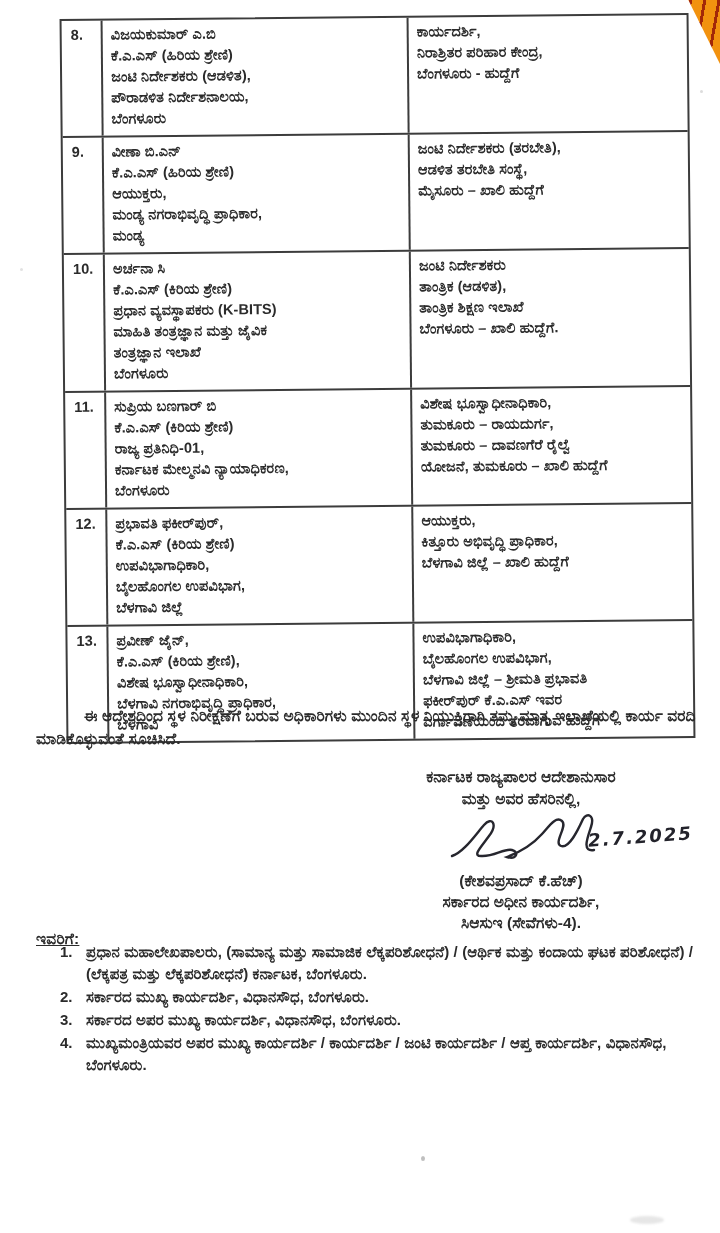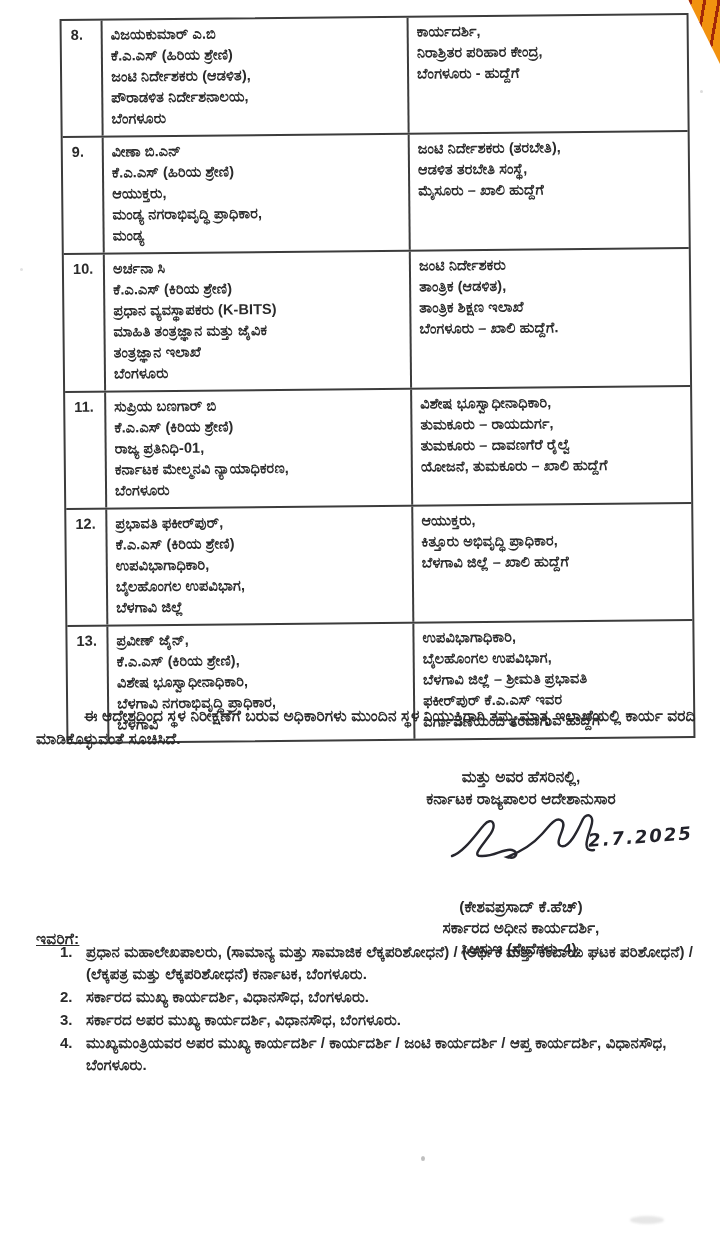--- a/index.html
+++ b/index.html
@@ -58,21 +58,21 @@
   }
   .sign-line{font-size:15.5px;line-height:22px;}
   .sign-art{position:relative;height:62px;margin:-2px 0 0 0;}
   .sign-art svg{position:absolute;left:118px;top:2px;}
   .sign-date{
     position:absolute;left:258px;top:18px;
     font-family:"DejaVu Sans",sans-serif;
     font-style:italic;font-weight:700;font-size:18px;color:#23232b;
     transform:rotate(-4deg);letter-spacing:2px;
   }
-  .sign-name{font-size:15.5px;line-height:21px;font-weight:700;margin-top:26px;}
+  .sign-name{font-size:15.5px;line-height:21px;font-weight:700;}
   .sign-desig,.sign-dept{font-size:15.5px;line-height:21px;}
 
   
   .dist-heading{
     position:absolute;left:36px;top:930px;
     font-size:15.5px;font-weight:700;text-decoration:underline;
     letter-spacing:.2px;
   }
   .dist-list{position:absolute;left:60px;top:941px;width:648px;}
   .dist-item{display:flex;margin-bottom:1px;}
@@ -174,22 +174,22 @@
 ಬೆಳಗಾವಿ ಜಿಲ್ಲೆ – ಶ್ರೀಮತಿ ಪ್ರಭಾವತಿ
 ಫಕೀರ್‌ಪುರ್ ಕೆ.ಎ.ಎಸ್ ಇವರ
 ವರ್ಗಾವಣೆಯಿಂದ ತೆರವಾಗುವ ಹುದ್ದೆಗೆ</div>
     </div>
 
   </div>
 
   <div class="order-paragraph">ಈ ಆದೇಶದಿಂದ ಸ್ಥಳ ನಿರೀಕ್ಷಣೆಗೆ ಬರುವ ಅಧಿಕಾರಿಗಳು ಮುಂದಿನ ಸ್ಥಳ ನಿಯುಕ್ತಿಗಾಗಿ ತಮ್ಮ ಮಾತೃ ಇಲಾಖೆಯಲ್ಲಿ ಕಾರ್ಯ ವರದಿ ಮಾಡಿಕೊಳ್ಳುವಂತೆ ಸೂಚಿಸಿದೆ.</div>
 
   <div class="sign-block">
+    <div class="sign-line">ಕರ್ನಾಟಕ ರಾಜ್ಯಪಾಲರ ಆದೇಶಾನುಸಾರ</div>
     <div class="sign-line">ಮತ್ತು ಅವರ ಹೆಸರಿನಲ್ಲಿ,</div>
-    <div class="sign-line">ಕರ್ನಾಟಕ ರಾಜ್ಯಪಾಲರ ಆದೇಶಾನುಸಾರ</div>
 
     <div class="sign-art">
       <svg width="150" height="58" viewBox="0 0 150 58">
         <path d="M4 46 C 16 42, 28 24, 36 15 C 44 6, 50 14, 41 26 C 33 37, 24 46, 33 46 C 46 47, 56 38, 64 40 C 72 42, 68 50, 59 47 C 72 42, 86 33, 94 24 C 102 15, 108 6, 114 11 C 120 16, 105 33, 113 36 C 121 39, 130 20, 135 9 C 139 2, 147 5, 143 17 C 139 29, 134 42, 146 40" stroke="#26262e" fill="none" stroke-width="2.4" stroke-linecap="round"></path>
       </svg>
       <span class="sign-date">2.7.2025</span>
     </div>
 
     <div class="sign-name">(ಕೇಶವಪ್ರಸಾದ್ ಕೆ.ಹೆಚ್)</div>
     <div class="sign-desig">ಸರ್ಕಾರದ ಅಧೀನ ಕಾರ್ಯದರ್ಶಿ,</div>

